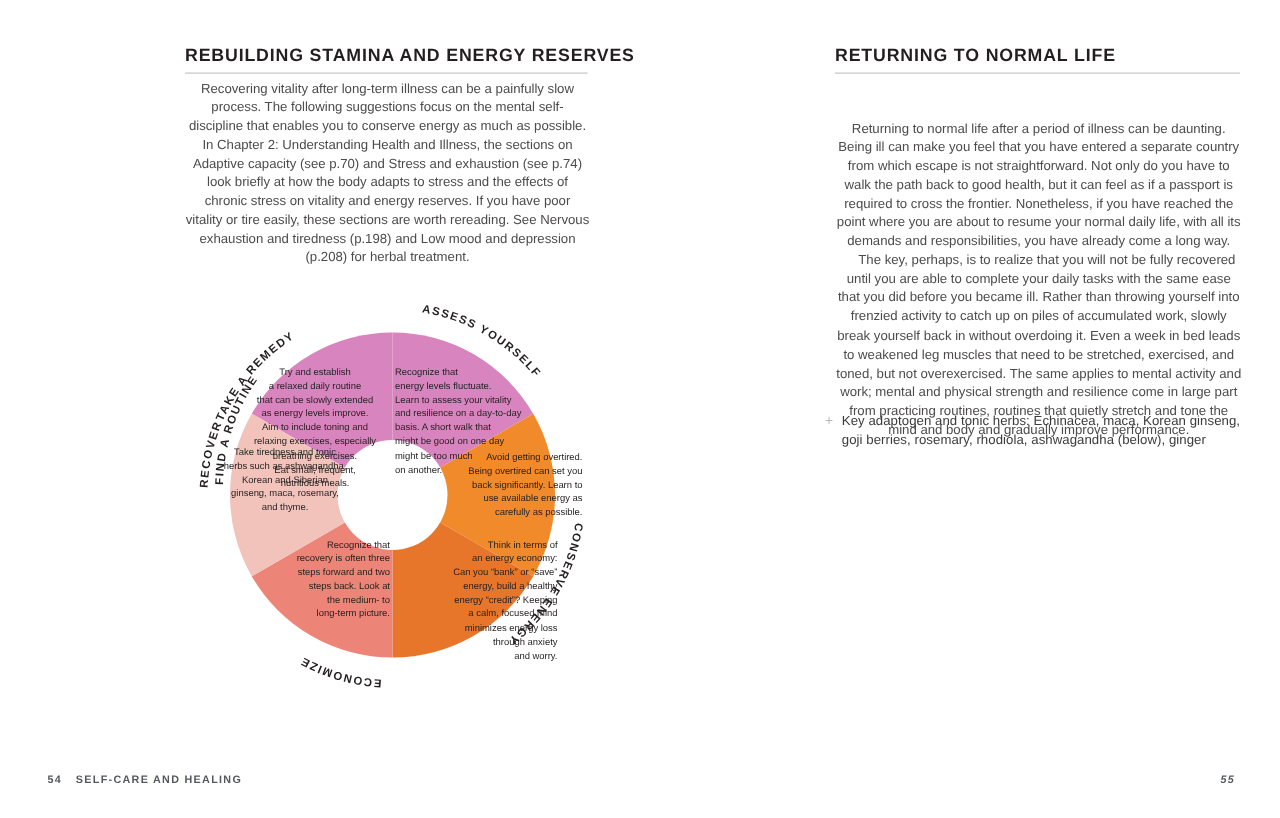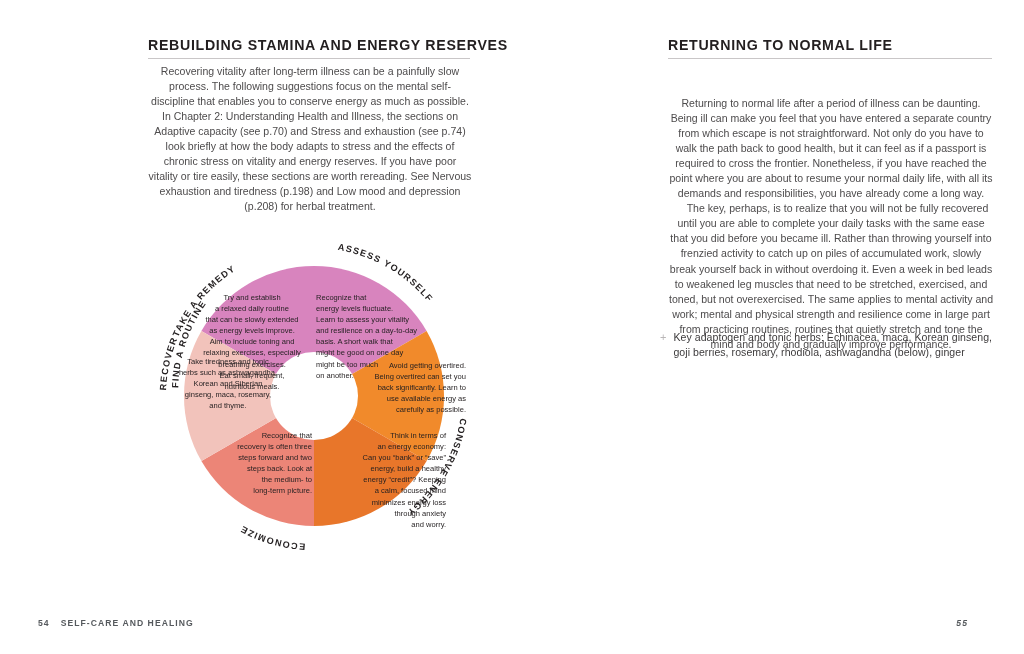--- a/index.html
+++ b/index.html
@@ -77,21 +77,21 @@
     position: absolute;
     bottom: 26px;
     font-size: 8.6px;
     font-weight: bold;
     letter-spacing: 1.05px;
     color: #55595d;
     text-transform: uppercase;
     white-space: nowrap;
   }
   .folio-left  { left: 38px; }
-  .folio-right { right: 56px; font-style: italic; }
+  .folio-right { right: 36px; font-style: italic; }
   .folio .num { margin-right: 11px; margin-top: 36px; }
 
   
   #wheel-wrap {
     position: absolute;
     left: 126px;
     top: 208px;
     width: 376px;
     height: 376px;
   }

